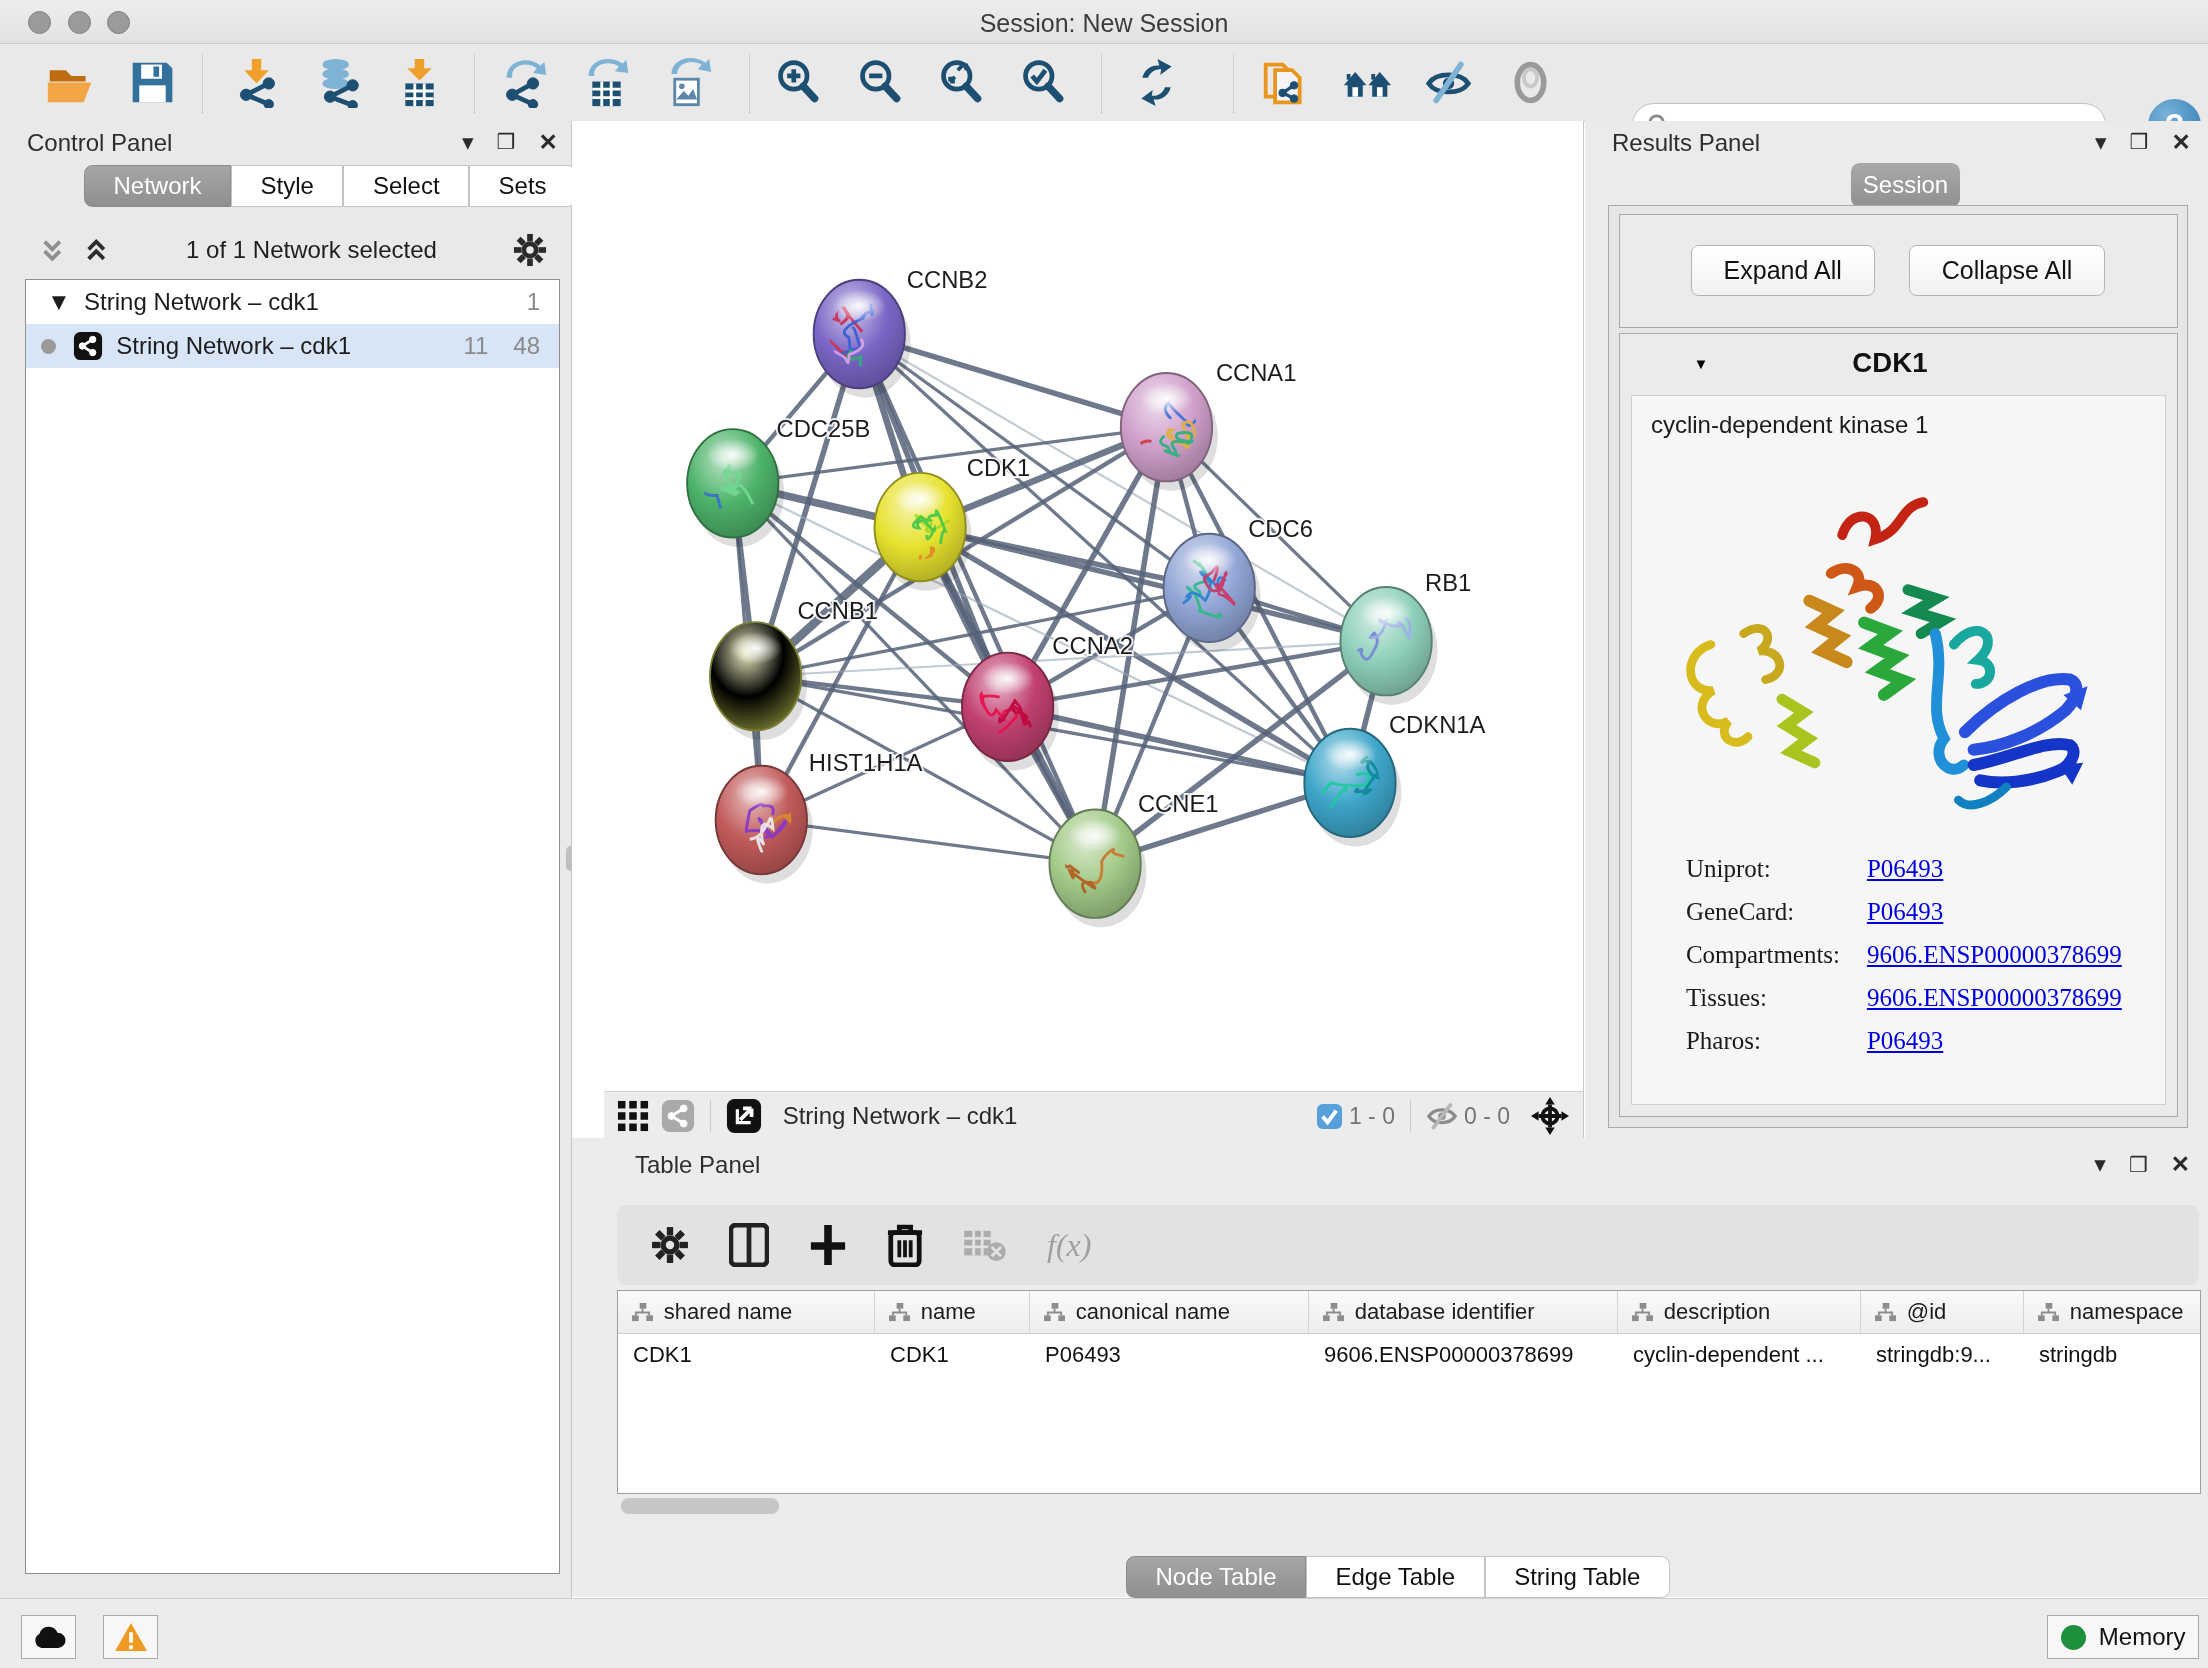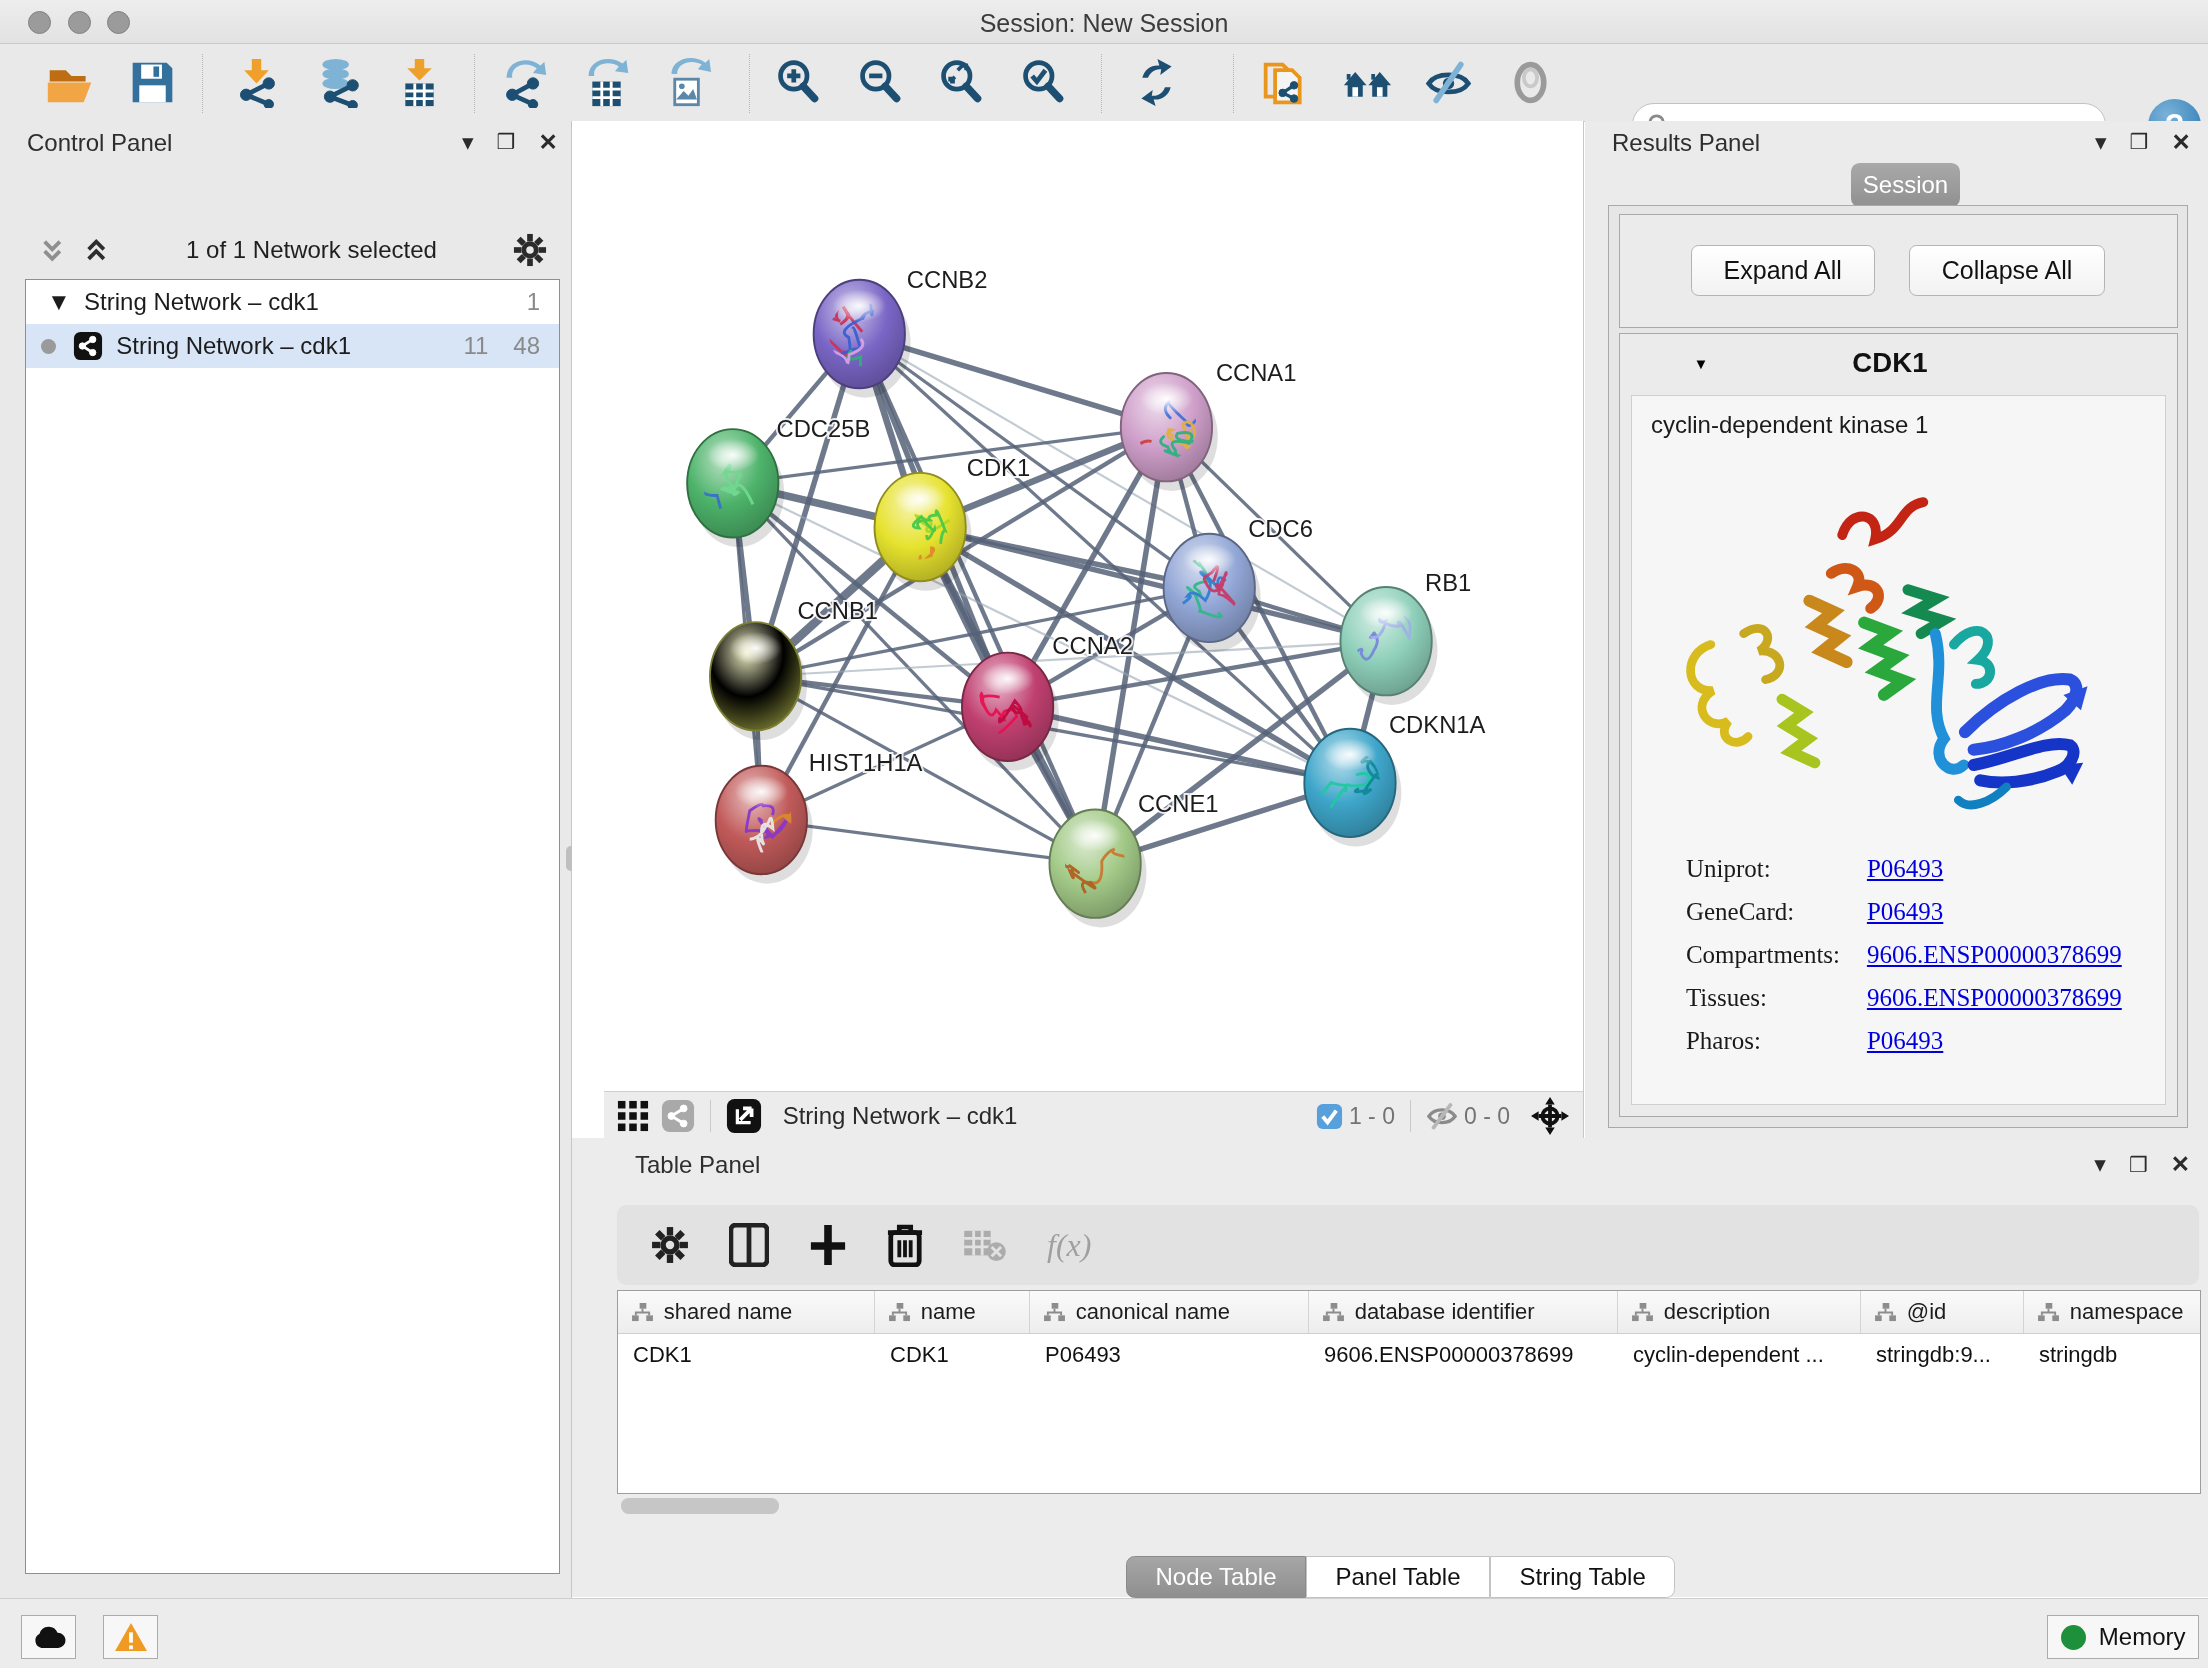--- a/index.html
+++ b/index.html
@@ -289,20 +289,26 @@
     </div>
     <div class="help-btn">?</div>
   </div>
 
   <div class="abs control-dock">
     <div class="abs" style="left:27px;top:7.6px"><span class="panel-title">Control Panel</span></div>
     <div class="panel-btns" style="left:462px;top:7.6px">
       <span>▾</span>
       <span style="font-size:21px">❒</span>
       <span style="font-weight:bold">✕</span>
+    </div>
+    <div class="cp-tabs">
+      <div class="tab active first">Network</div>
+      <div class="tab">Style</div>
+      <div class="tab">Select</div>
+      <div class="tab last">Sets</div>
     </div>
     <div class="cp-statusrow">
       <span style="margin-left:13.3px">
         <svg width="28.5" height="28.5" viewBox="0 0 30 30">
             <g fill="none" stroke="#8f8f8f" stroke-width="4">
               <path d="M7 6l8 8 8-8M7 16l8 8 8-8"></path>
             </g>
           </svg>
       </span>
       <span style="margin-left:15px">
@@ -883,21 +889,21 @@
             <div class="td-cell" style="width: 309px;">9606.ENSP00000378699</div>
             <div class="td-cell" style="width: 243px;">cyclin-dependent ...</div>
             <div class="td-cell" style="width: 163px;">stringdb:9...</div>
             <div class="td-cell" style="width: 186px;">stringdb</div>
           </div>
         </div>
     </div>
     <div class="hscroll"></div>
     <div class="tp-tabs">
       <div class="tab active first">Node Table</div>
-      <div class="tab">Panel Table</div>
+      <div class="tab">Edge Table</div>
       <div class="tab last">String Table</div>
     </div>
   </div>
 
   <div class="abs bottombar">
     <div class="bb-btn" style="left:21px;width:55px">
       <svg width="34" height="25" viewBox="0 0 36 26">
           <path d="M10 24a8 8 0 0 1-2-15 10 10 0 0 1 19-1 7 7 0 0 1 1 16z" fill="#111"></path>
         </svg>
     </div>

